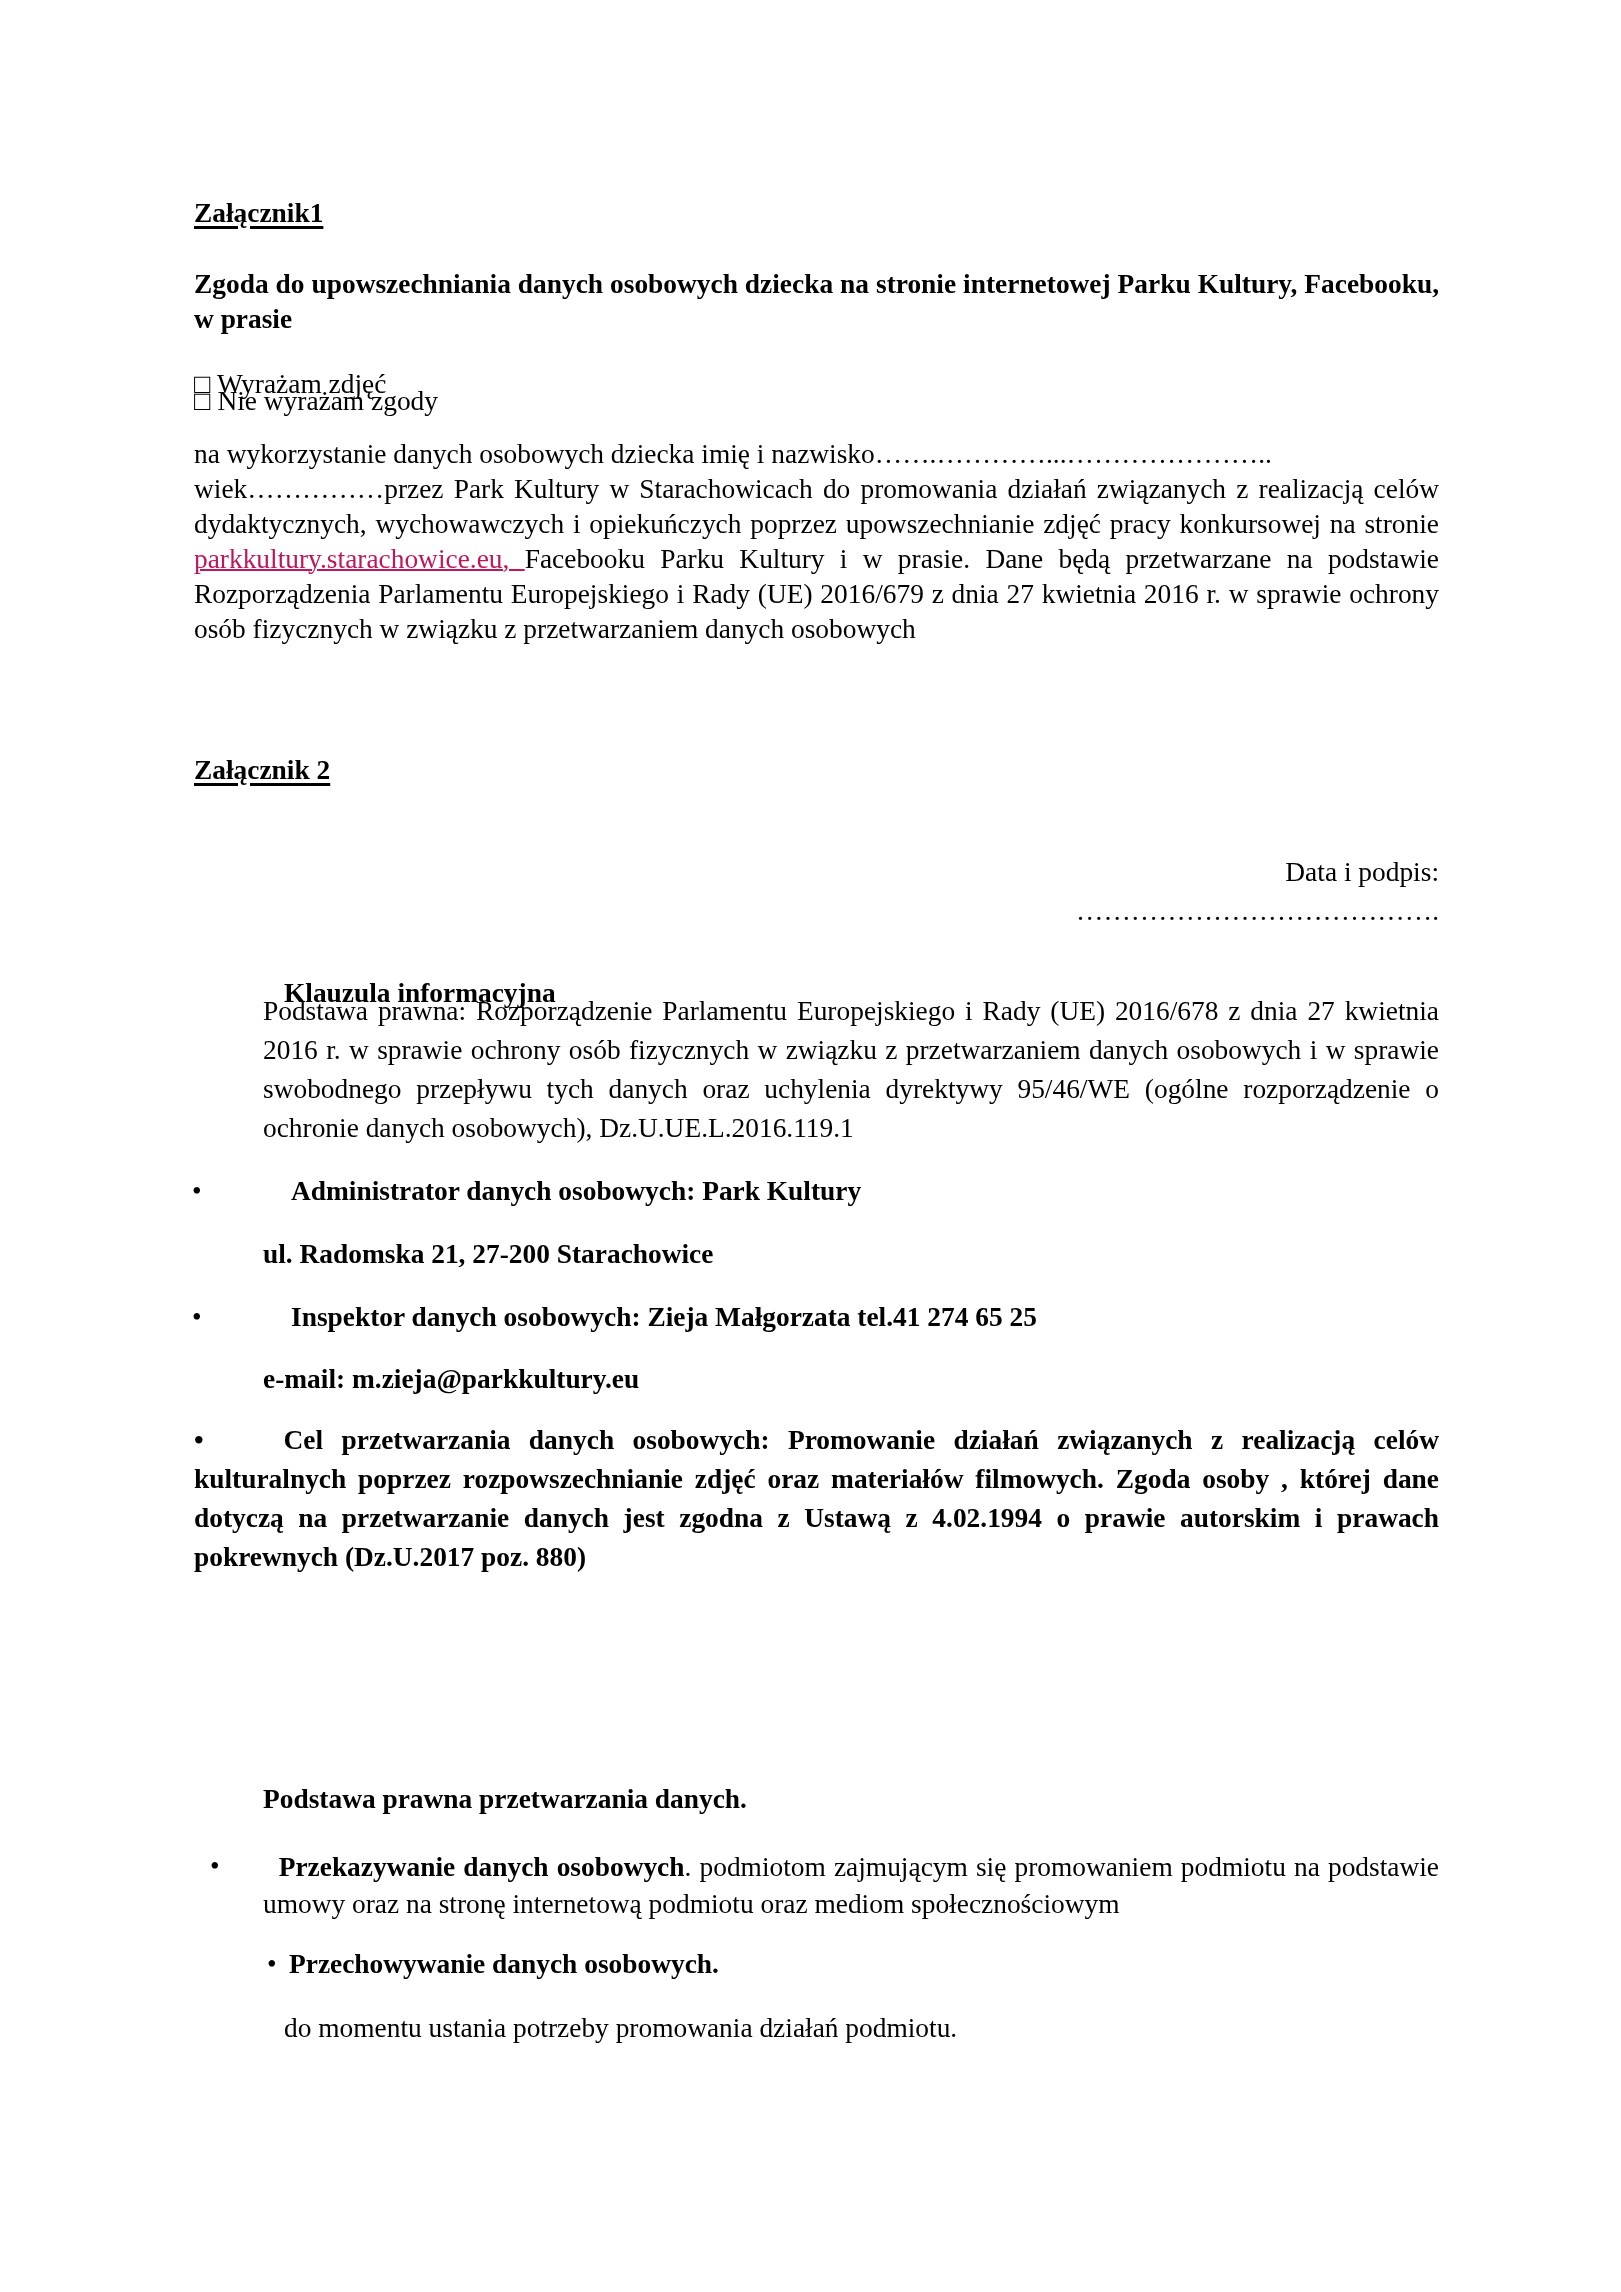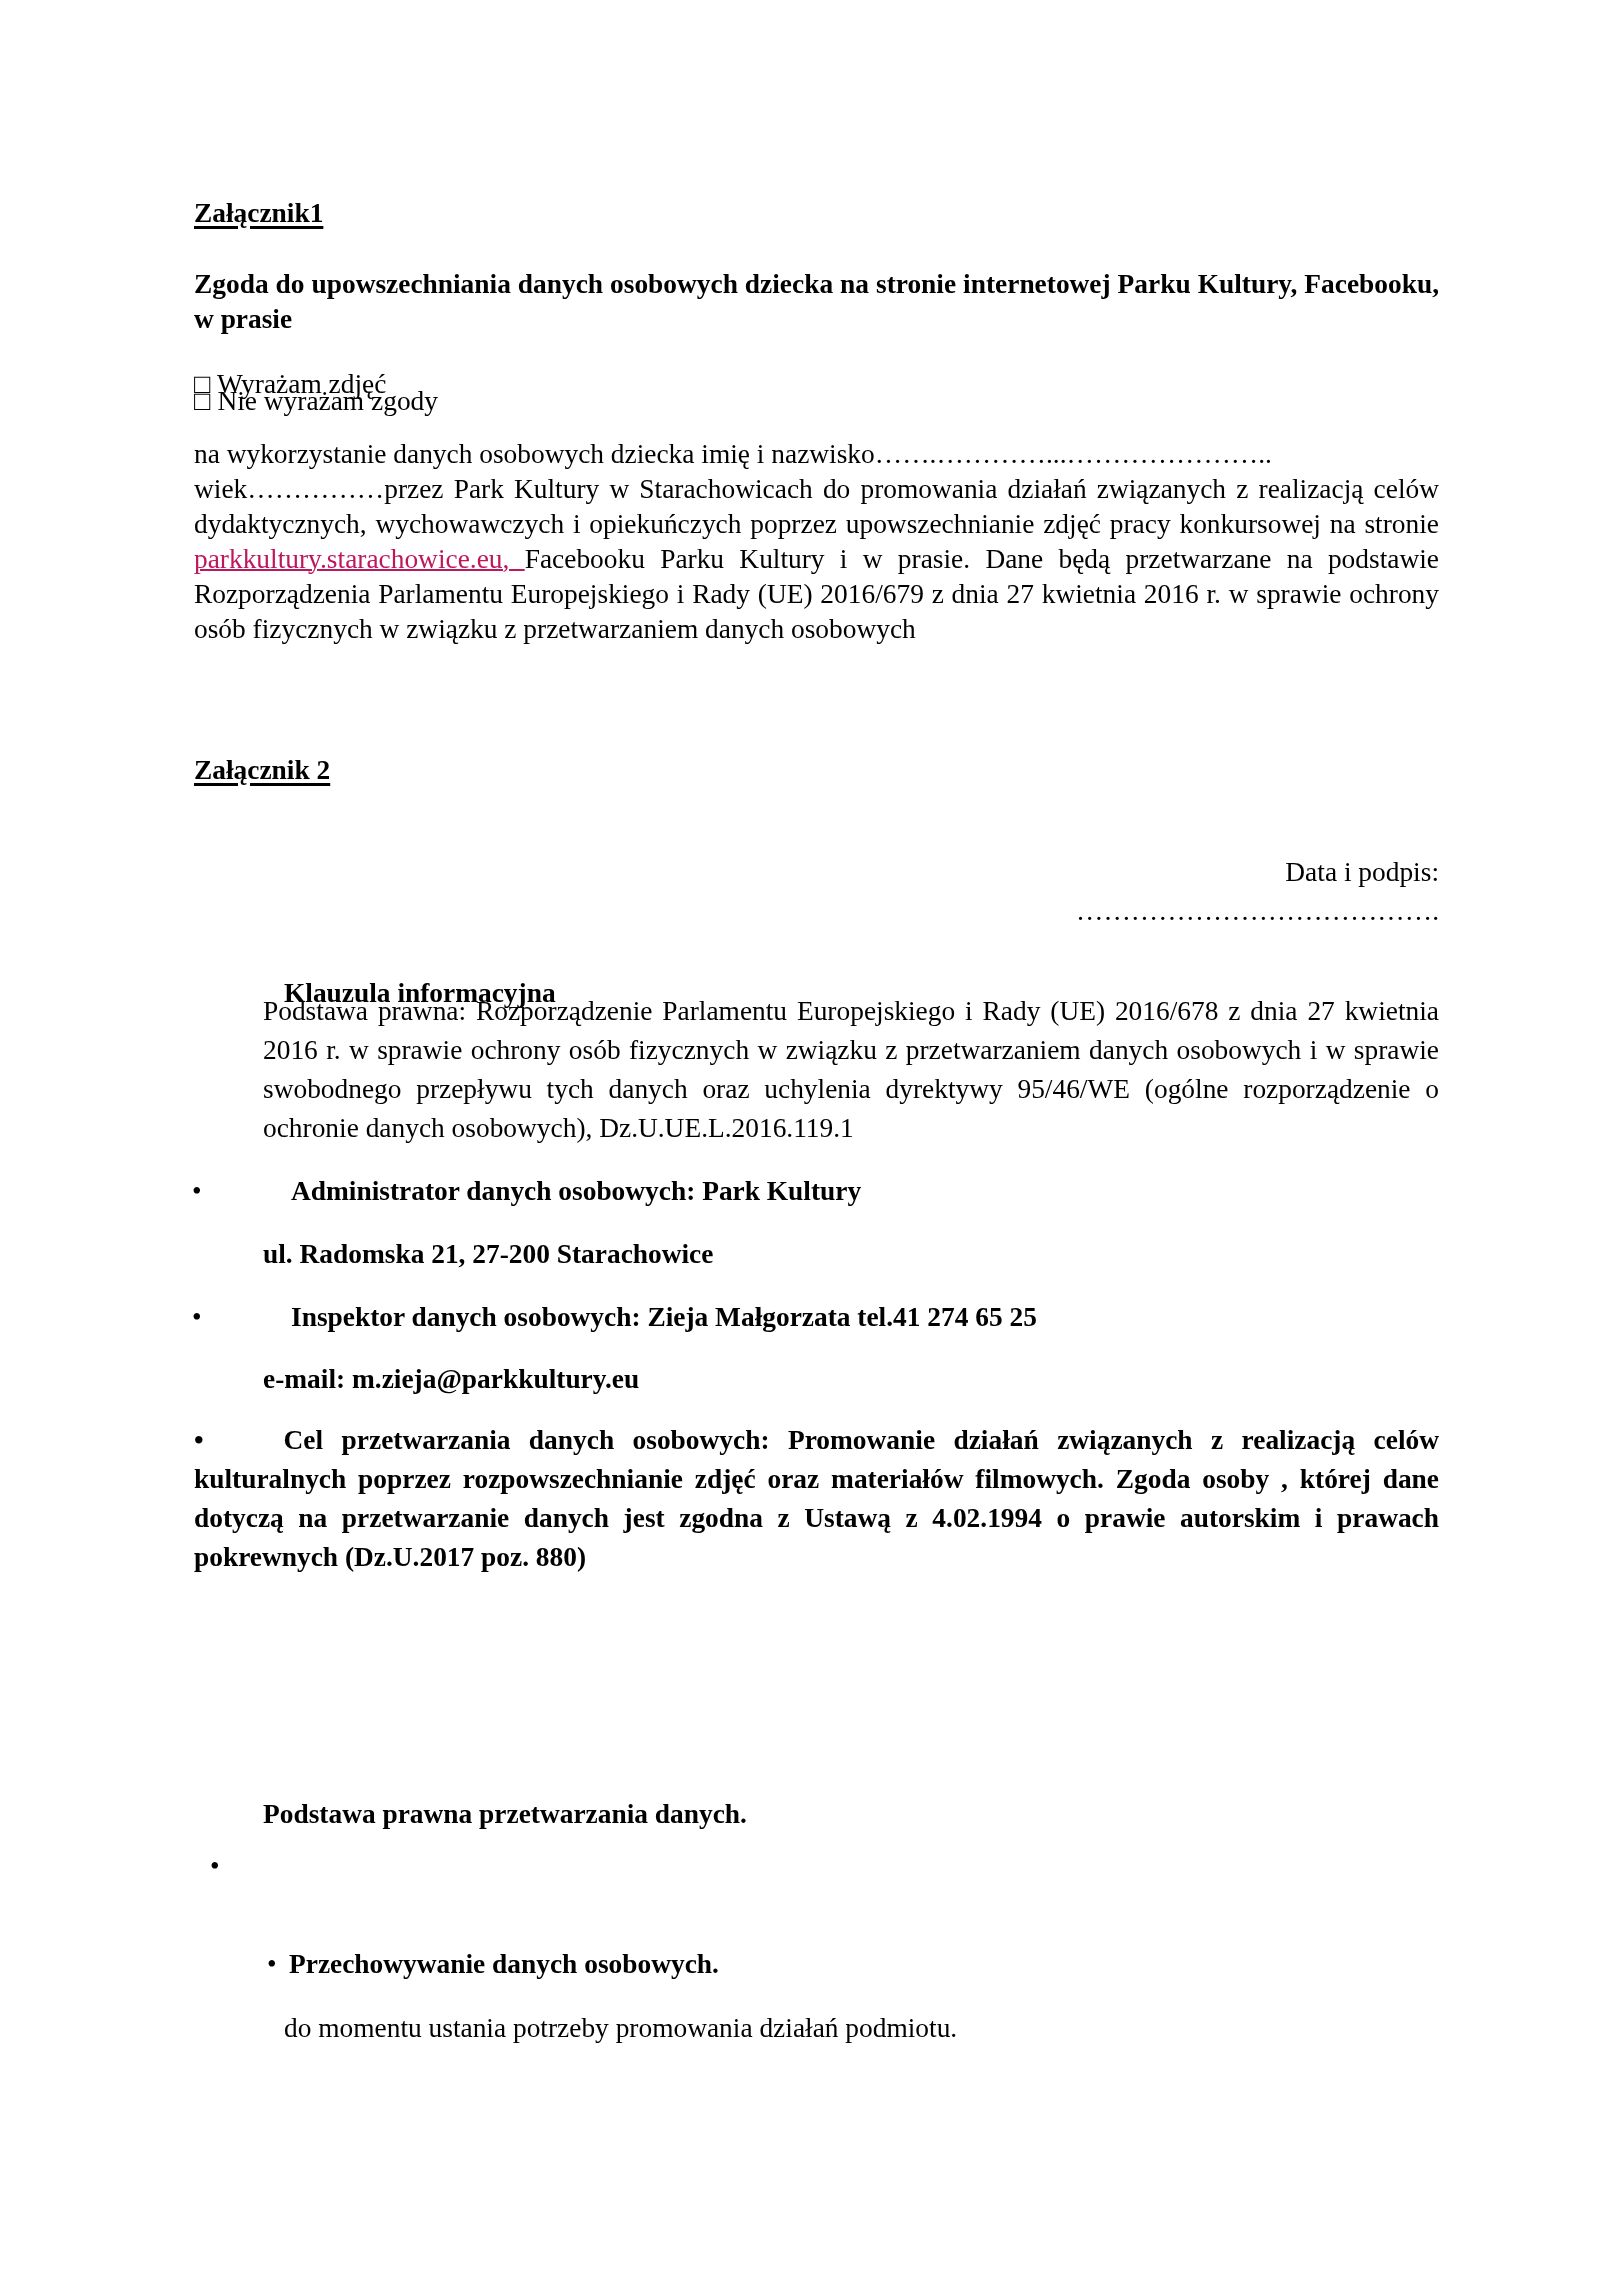--- a/index.html
+++ b/index.html
@@ -53,22 +53,25 @@
   <div class="abs txt bold" style="left:263px; top:1237px;">ul. Radomska 21, 27-200 Starachowice</div>
 
   <span class="bullet txt" style="left:192px; top:1300px;">•</span>
   <div class="abs txt bold" style="left:291px; top:1300px;">Inspektor danych osobowych: Zieja Małgorzata tel.41 274 65 25</div>
   <div class="abs txt bold" style="left:263px; top:1362px;">e-mail: m.zieja@parkkultury.eu</div>
 
   <p class="abs txt bold justify" style="left:194px; top:1421px; width:1245px; line-height:39px; text-indent:0;">
     <span>•</span><span style="display:inline-block; width:80px;"></span><span>Cel przetwarzania danych osobowych: Promowanie działań związanych z realizacją celów kulturalnych poprzez rozpowszechnianie zdjęć oraz materiałów filmowych. Zgoda osoby , której dane dotyczą na przetwarzanie danych jest zgodna z Ustawą z 4.02.1994 o prawie autorskim i prawach pokrewnych (Dz.U.2017 poz. 880)</span>
   </p>
 
-  <div class="abs txt bold" style="left:263px; top:1782px;margin-top:15px;">Podstawa prawna przetwarzania danych.</div>
+  <div class="abs txt bold" style="left:263px; top:1782px;">Podstawa prawna przetwarzania danych.</div>
 
   <span class="bullet txt" style="left:210px; top:1849px;">•</span>
+  <p class="abs txt justify" style="left:263px; top:1849px; width:1176px; line-height:37px; text-indent:15.7px;">
+    <span class="bold">Przekazywanie danych osobowych</span><span>.  podmiotom zajmującym się promowaniem podmiotu na podstawie umowy oraz na stronę internetową podmiotu oraz mediom społecznościowym</span>
+  </p>
 
   <span class="bullet txt" style="left:267px; top:1947px;">•</span>
   <div class="abs txt bold" style="left:289px; top:1947px;">Przechowywanie danych osobowych.</div>
   <div class="abs txt" style="left:284px; top:2011px;">do momentu ustania potrzeby promowania działań podmiotu.</div>
 
 </div>
 
 
 </body></html>

